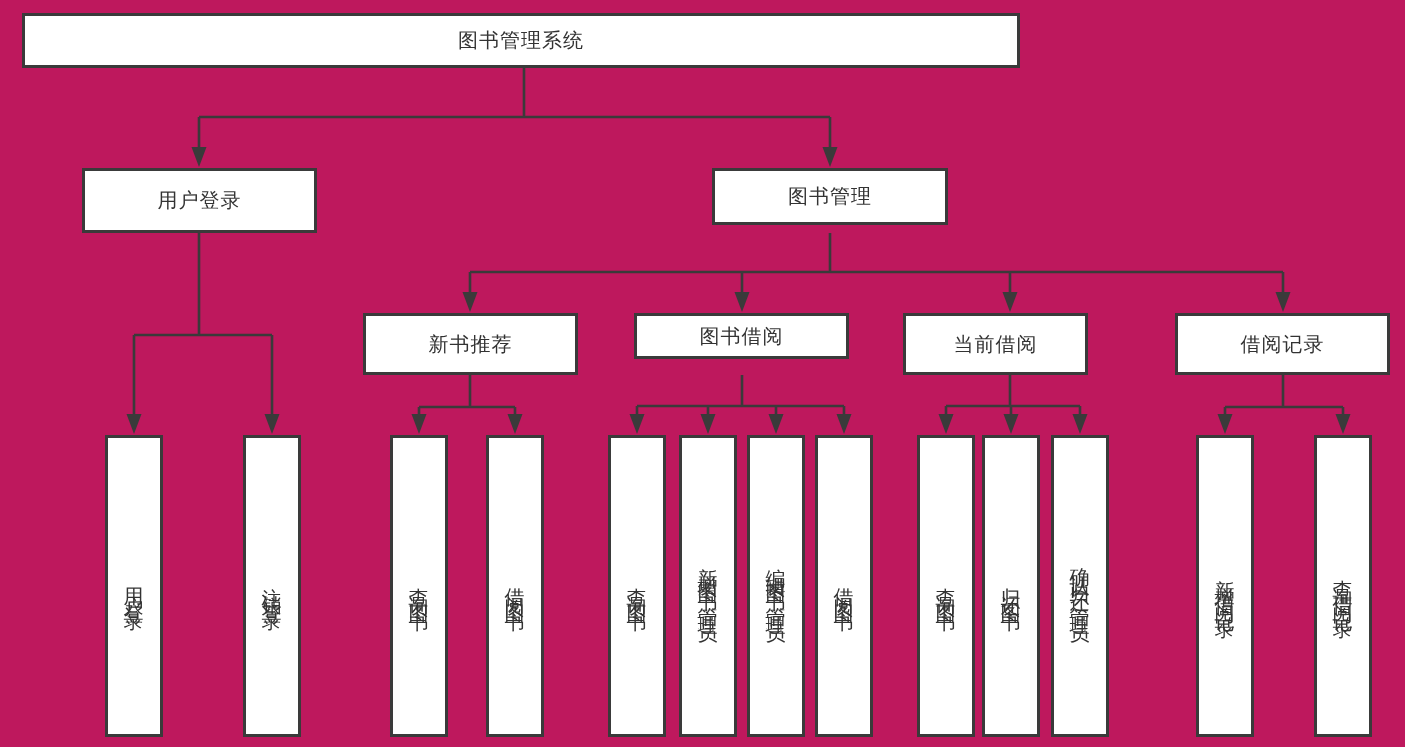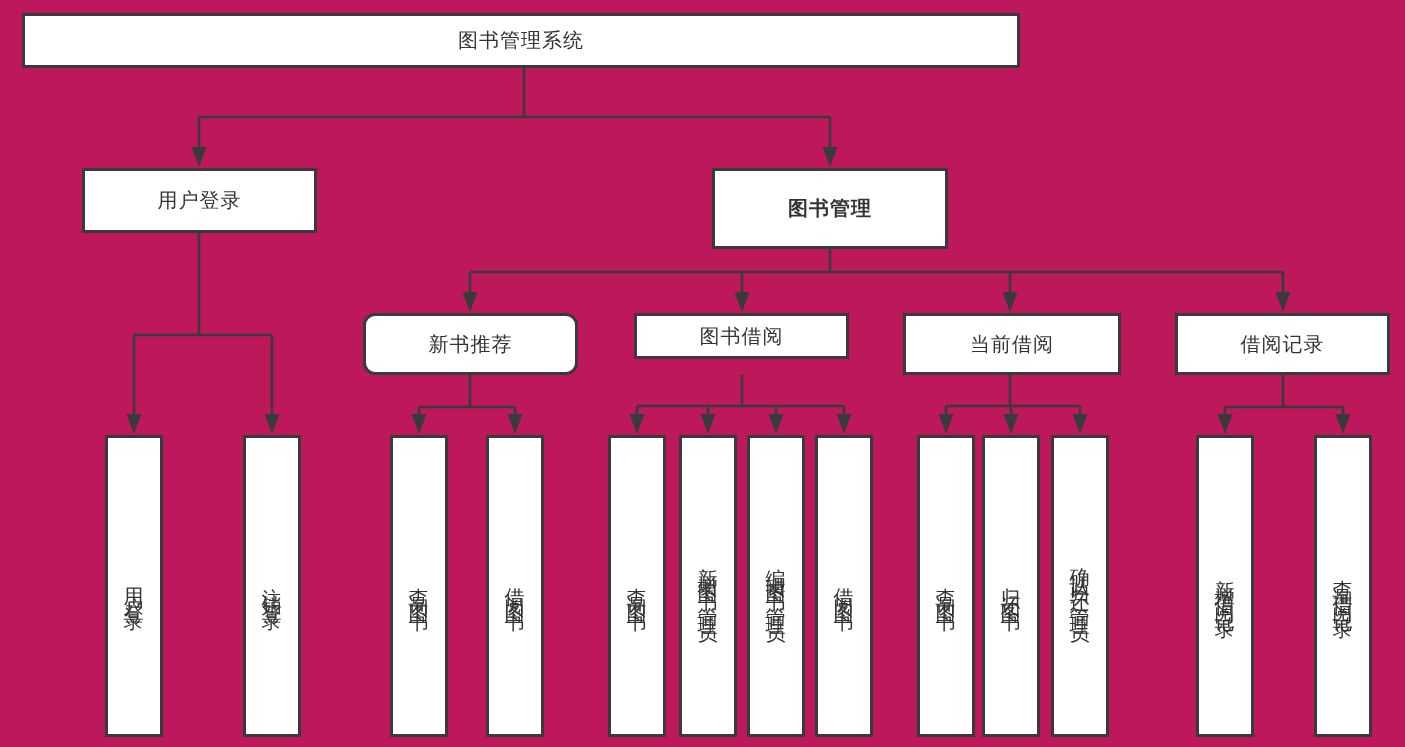--- a/index.html
+++ b/index.html
@@ -56,25 +56,25 @@
                M768.5 414 L783.5 414 L776 434 Z M836.5 414 L851.5 414 L844 434 Z
                M938.5 414 L953.5 414 L946 434 Z M1003.5 414 L1018.5 414 L1011 434 Z
                M1072.5 414 L1087.5 414 L1080 434 Z
                M1217.5 414 L1232.5 414 L1225 434 Z M1335.5 414 L1350.5 414 L1343 434 Z"></path>
     </g>
   </svg>
 
   <div class="node h-node" style="left:22px; top:13px; width:998px; height:55px;">图书管理系统</div>
 
   <div class="node h-node" style="left:82px; top:168px; width:235px; height:65px;">用户登录</div>
-  <div class="node h-node" style="left:712px; top:168px; width:236px; height:81px;font-weight:bold;">图书管理</div>
+  <div class="node h-node" style="left:712px; top:168px; width:236px; height:57px;">图书管理</div>
 
-  <div class="node h-node" style="left:363px; top:313px; width:215px; height:62px;border-radius:12px;">新书推荐</div>
+  <div class="node h-node" style="left:363px; top:313px; width:215px; height:62px;">新书推荐</div>
   <div class="node h-node" style="left:634px; top:313px; width:215px; height:46px;">图书借阅</div>
-  <div class="node h-node" style="left:903px; top:313px; width:218px; height:62px;">当前借阅</div>
+  <div class="node h-node" style="left:903px; top:313px; width:185px; height:62px;">当前借阅</div>
   <div class="node h-node" style="left:1175px; top:313px; width:215px; height:62px;">借阅记录</div>
 
   <div class="node v-node" style="left:105px; top:435px; width:58px; height:302px;">用户登录</div>
   <div class="node v-node" style="left:243px; top:435px; width:58px; height:302px;">注销登录</div>
 
   <div class="node v-node" style="left:390px; top:435px; width:58px; height:302px;">查询图书</div>
   <div class="node v-node" style="left:486px; top:435px; width:58px; height:302px;">借阅图书</div>
 
   <div class="node v-node" style="left:608px; top:435px; width:58px; height:302px;">查询图书</div>
   <div class="node v-node" style="left:679px; top:435px; width:58px; height:302px;">新增图书（管理员）</div>

